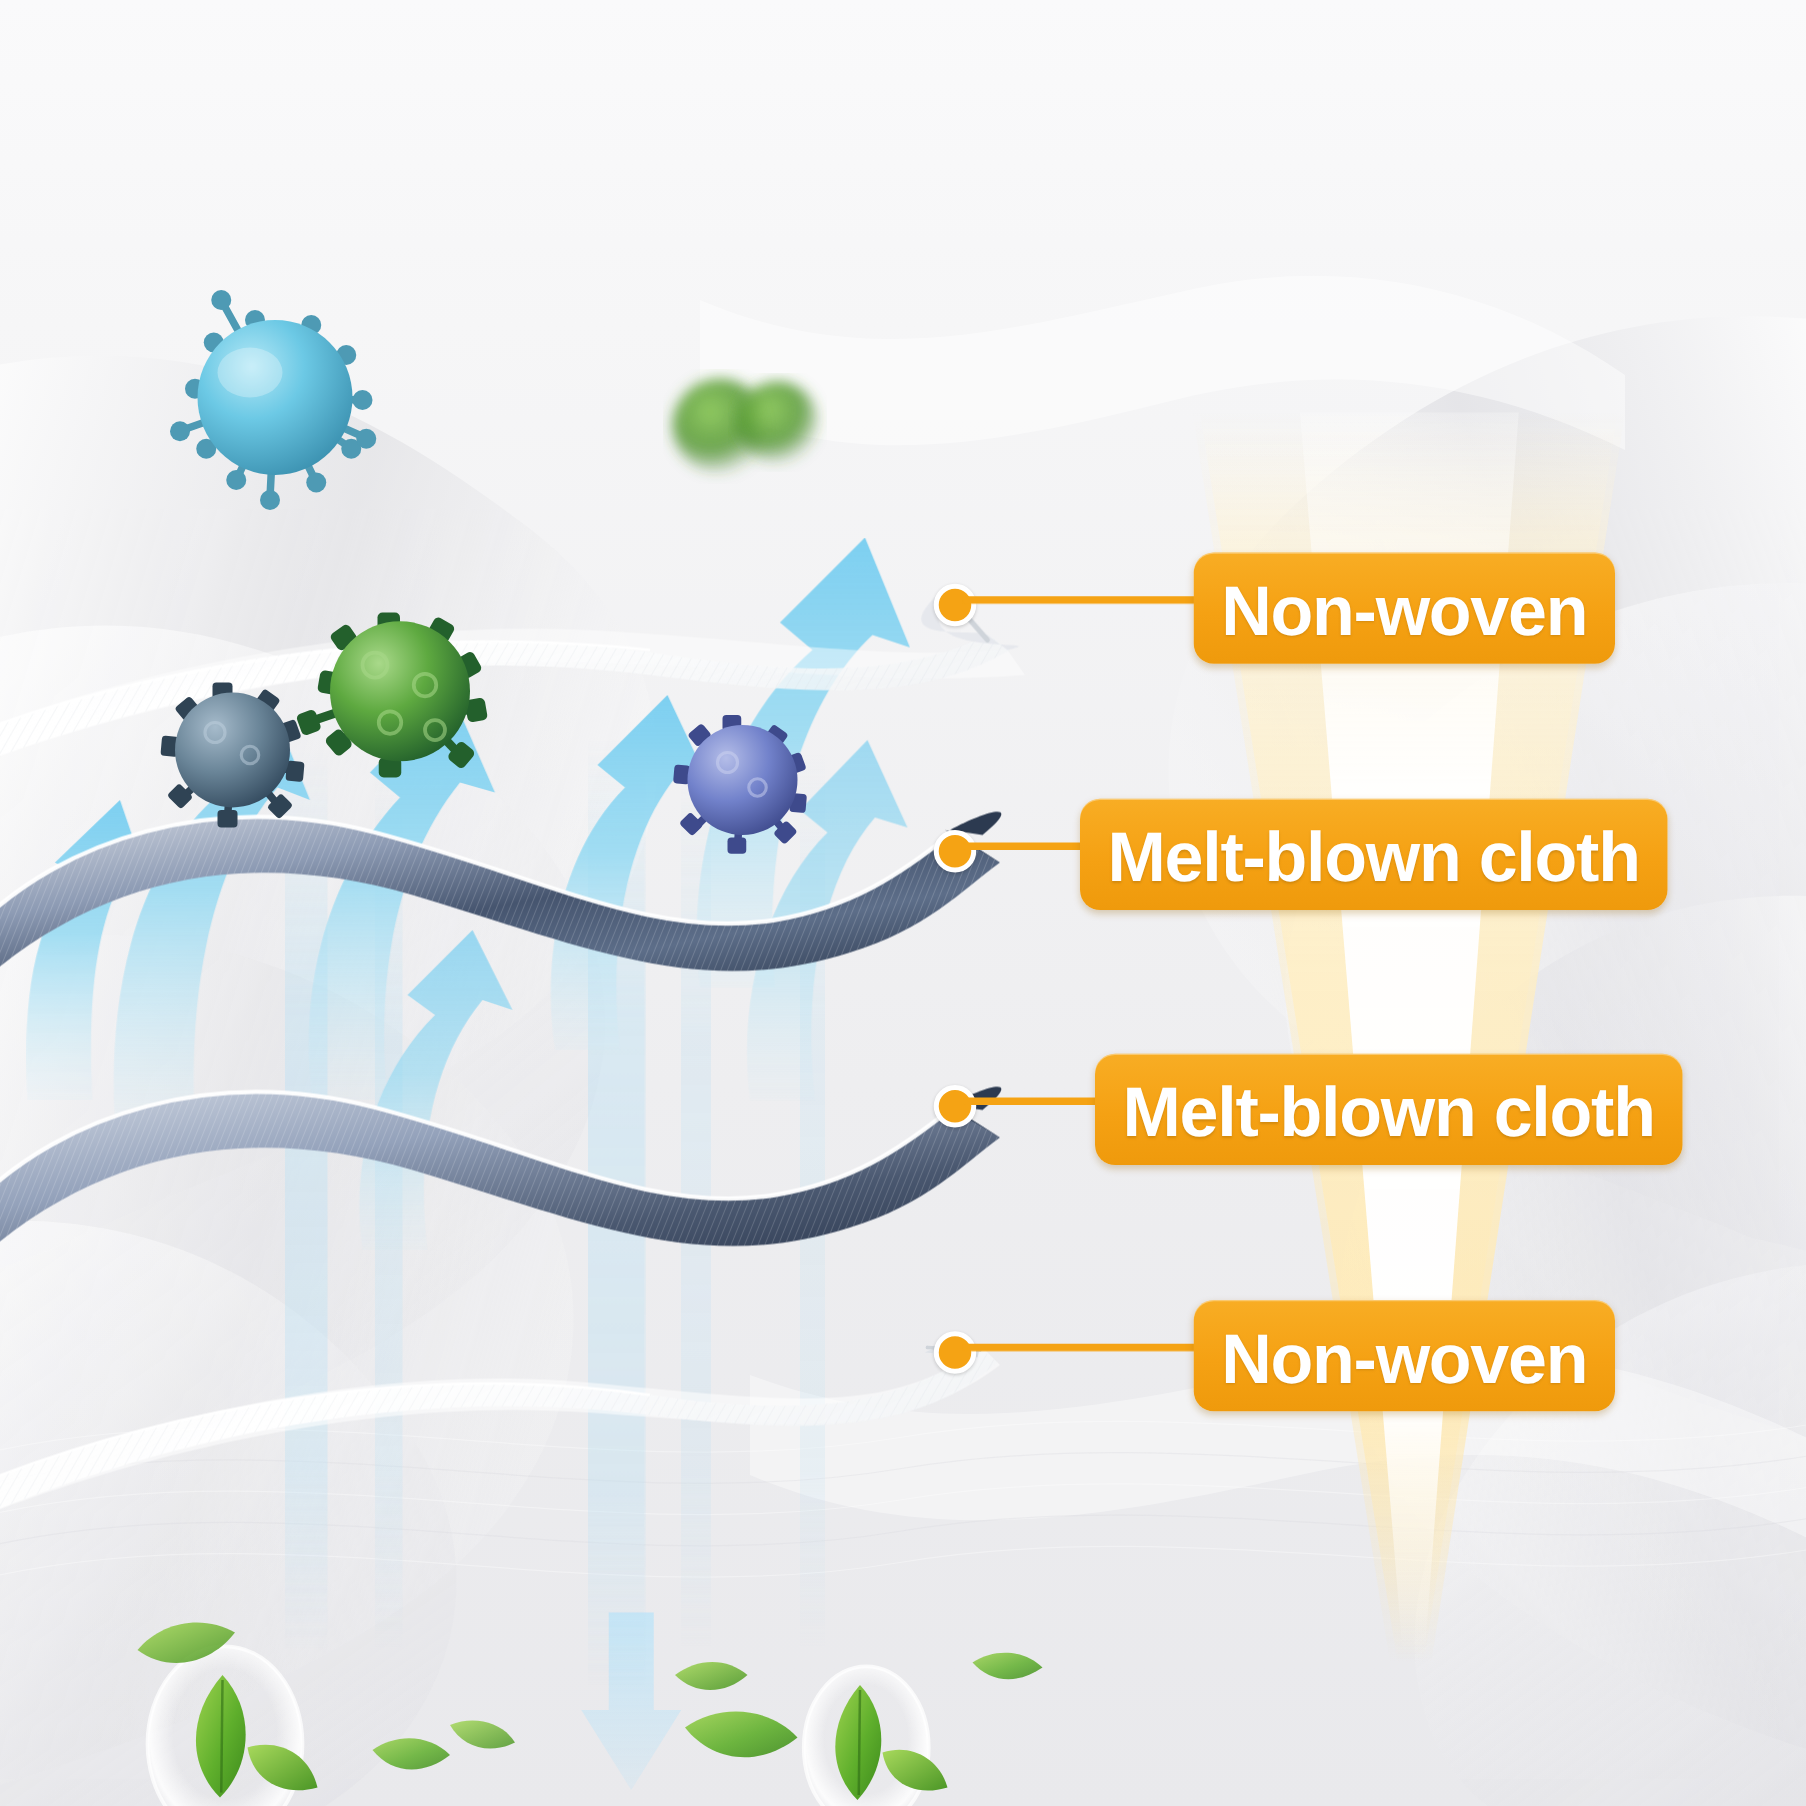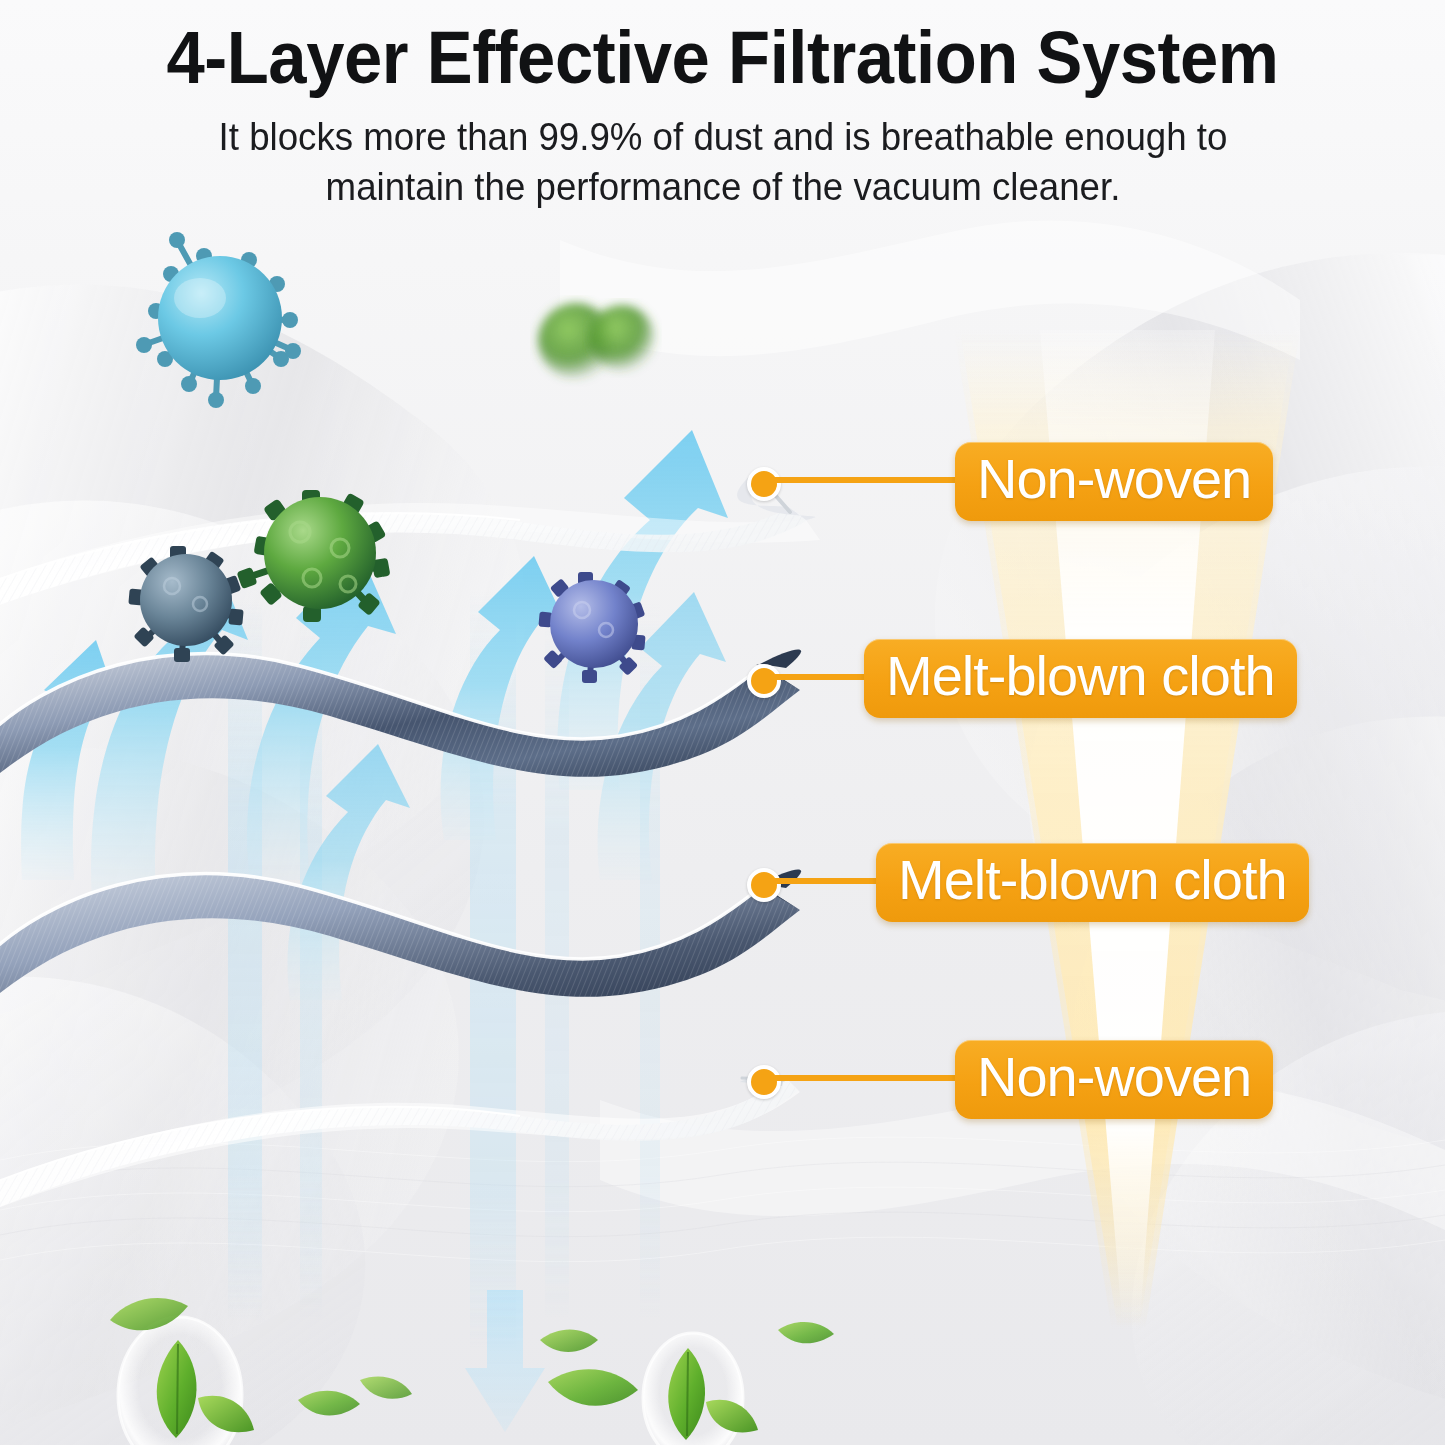--- a/index.html
+++ b/index.html
@@ -56,23 +56,23 @@
     top:-13px;left:-13px;
   }
   .leader{
     position:absolute;height:6px;background:#f5a314;top:-3px;left:10px;border-radius:3px;
   }
   .badge{
     position:absolute;top:-38px;
     background:linear-gradient(180deg,#f8ad24 0%,#f5a113 55%,#ef9a0c 100%);
     border-radius:16px;
     box-shadow:0 3px 6px rgba(150,100,10,.28), inset 0 1px 0 rgba(255,255,255,.35);
-    padding:6px 22px 11px 22px;
+    padding:16px 22px 11px 22px;
     font-family:"Liberation Sans","DejaVu Sans",sans-serif;
-    font-weight:normal;color:#ffffff;font-size:56px;line-height:62px;
+    font-weight:bold;color:#ffffff;font-size:56px;line-height:62px;
     white-space:nowrap;letter-spacing:-1px;
     text-shadow:0 1px 2px rgba(170,110,10,.45);
   }
 
   
   .art{position:absolute;inset:0;z-index:20;pointer-events:none;}
   .art svg{width:100%;height:100%;display:block;}
   .artlow{position:absolute;inset:0;z-index:10;pointer-events:none;}
   .artlow svg{width:100%;height:100%;display:block;}
 </style>
@@ -547,27 +547,20 @@
         <circle cx="594" cy="624" r="44" fill="url(#vIndigo)"></circle>
         <g fill="none" stroke="#cdd3f0" stroke-width="2.5" opacity="0.5">
           <circle cx="582" cy="610" r="8"></circle>
             <circle cx="606" cy="630" r="7"></circle>
         </g>
       </g>
     </svg>
   </div>
 
 
-  <div class="header">
-    <div class="title">4-Layer Effective Filtration System</div>
-    <div class="subtitle">
-      <div>It blocks more than 99.9% of dust and is breathable enough to</div>
-      <div>maintain the performance of the vacuum cleaner.</div>
-    </div>
-  </div>
 
   <div class="callout" style="left:760px;top:480px;">
     <span class="dot"></span>
     <span class="leader" style="width:190px;"></span>
 
     <span class="badge" style="left:195px;">Non-woven</span>
   </div>
 
   <div class="callout" style="left:760px;top:677px;">
     <span class="dot"></span>

